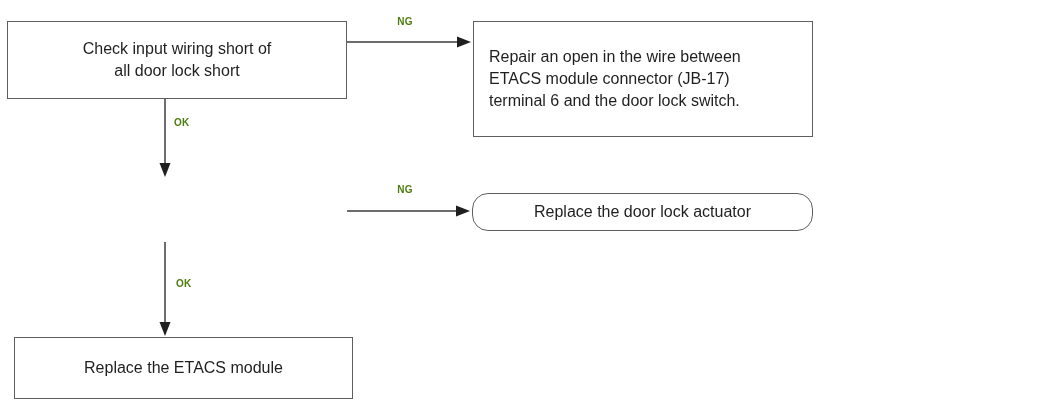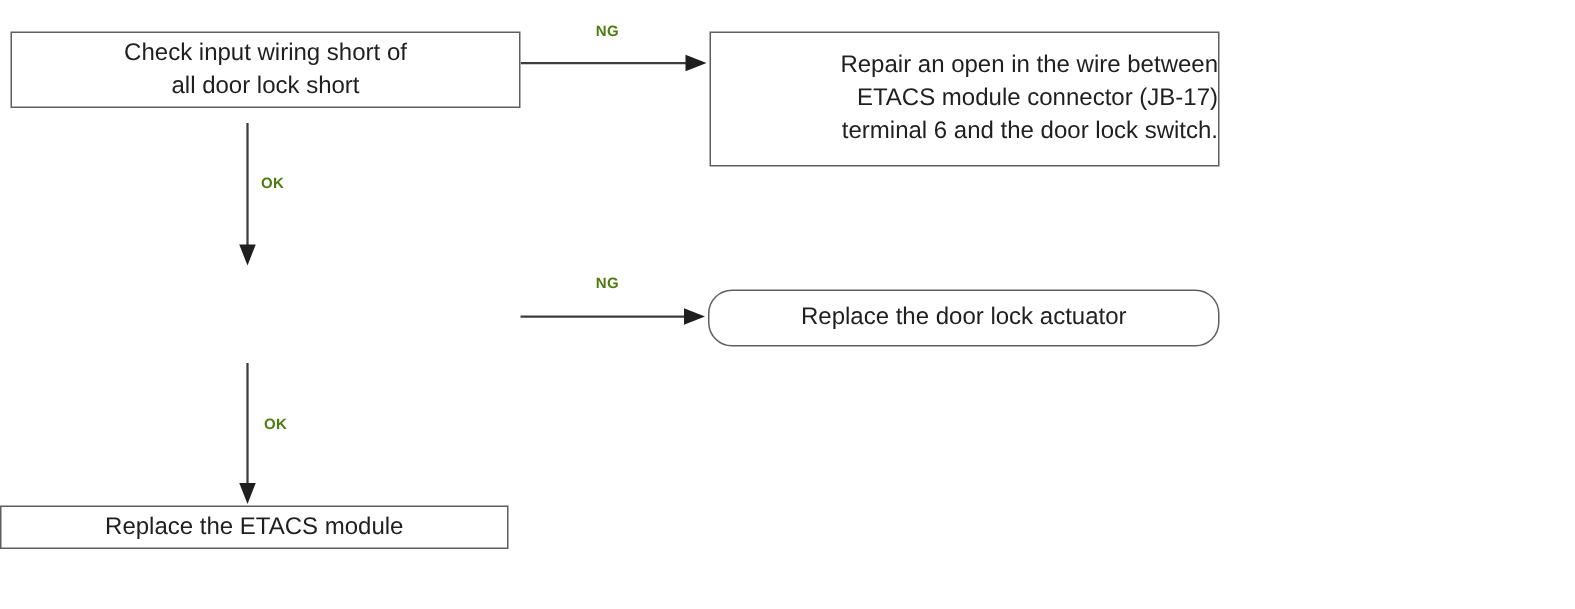--- a/index.html
+++ b/index.html
@@ -29,27 +29,27 @@
     border: 1.5px solid #5f5f5f;
     background: #ffffff;
     font-size: 16px;
     line-height: 22px;
     display: flex;
     flex-direction: column;
     justify-content: center;
     align-items: center;
     text-align: center;
   }
-  .box-check-input   { left: 7px;   top: 21px;  width: 340px; height: 51px; }
-  .box-repair-wire   { left: 473px; top: 21px;  width: 340px; height: 90px;
-                       align-items: flex-end; text-align: left; padding-left: 15px; }
+  .box-check-input   { left: 7px;   top: 21px;  width: 340px; height: 78px; }
+  .box-repair-wire   { left: 473px; top: 21px;  width: 340px; height: 116px;
+                       align-items: flex-start; text-align: left; padding-left: 15px; }
   .box-inspection    { left: 6px;   top: 178px; width: 341px; height: 64px;
                        justify-content: flex-start; padding-top: 11px; }
   .box-replace-act   { left: 472px; top: 193px; width: 341px; height: 38px; border-radius: 16px; }
-  .box-replace-etacs { left: 0;   top: 337px; width: 339px; height: 29px; }
+  .box-replace-etacs { left: 14px;   top: 337px; width: 339px; height: 62px; }
   .edge-label {
     position: absolute;
     font-size: 10px;
     font-weight: bold;
     line-height: 18px;
     letter-spacing: 0.3px;
     color: #4d7c0f;
   }
   .label-ng1 { left: 381px; top: 13px;  width: 48px; text-align: center; }
   .label-ok1 { left: 174px; top: 114px; }

